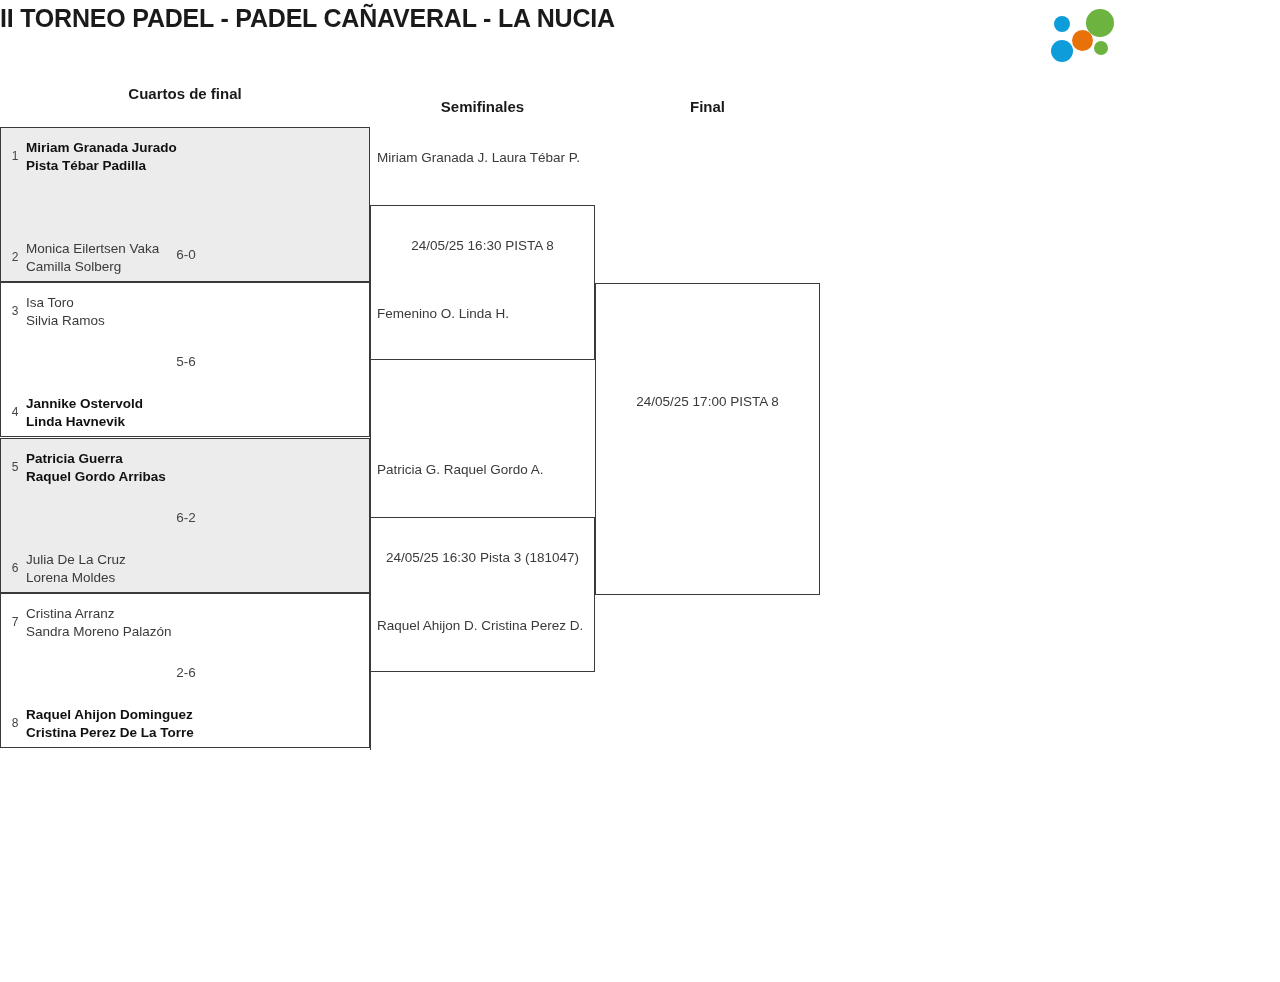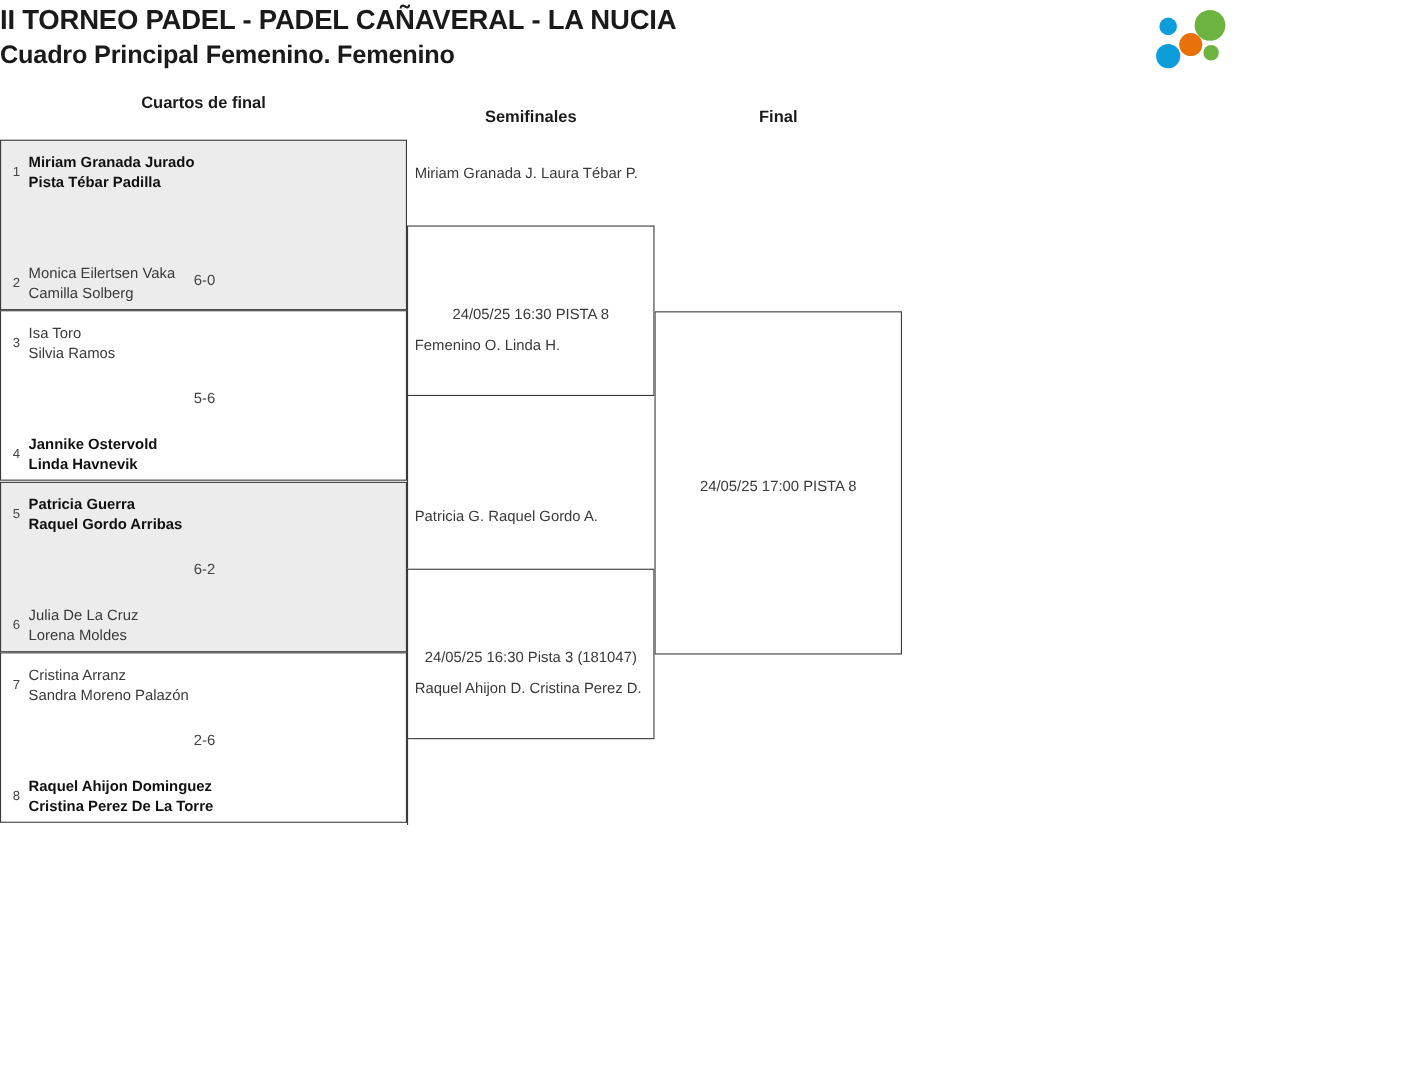--- a/index.html
+++ b/index.html
@@ -76,32 +76,30 @@
   }
   .round-team {
     position: absolute;
     font-size: 13.5px; line-height: 18px; color: #3a3a3a;
     white-space: nowrap;
   }
   .sched {
     position: absolute; text-align: center;
     font-size: 13.5px; line-height: 18px; color: #3a3a3a;
     white-space: nowrap;
-    margin-top: 40px;
   }
   .vline { position: absolute; width: 1px; background: #3a3a3a; }
 </style>
 </head>
 <body>
 
 <div id="root">
 
   <div class="title-block">
     <div class="title-line1">II TORNEO PADEL - PADEL CAÑAVERAL - LA NUCIA</div>
-    <div class="title-line2">Cuadro Principal Femenino. Femenino</div>
   </div>
 
   <div class="logo">
     <div class="logo-dots">
       <span class="dot" style="left:6px; top:10px; width:16px; height:16px; background:#0d9ddb;"></span>
       <span class="dot" style="left:24px; top:24px; width:21px; height:21px; background:#e8710a;"></span>
       <span class="dot" style="left:38px; top:3px; width:28px; height:28px; background:#6cb33f;"></span>
       <span class="dot" style="left:46px; top:35px; width:14px; height:14px; background:#6cb33f;"></span>
       <span class="dot" style="left:3px; top:34px; width:22px; height:22px; background:#0d9ddb;"></span>
     </div>

